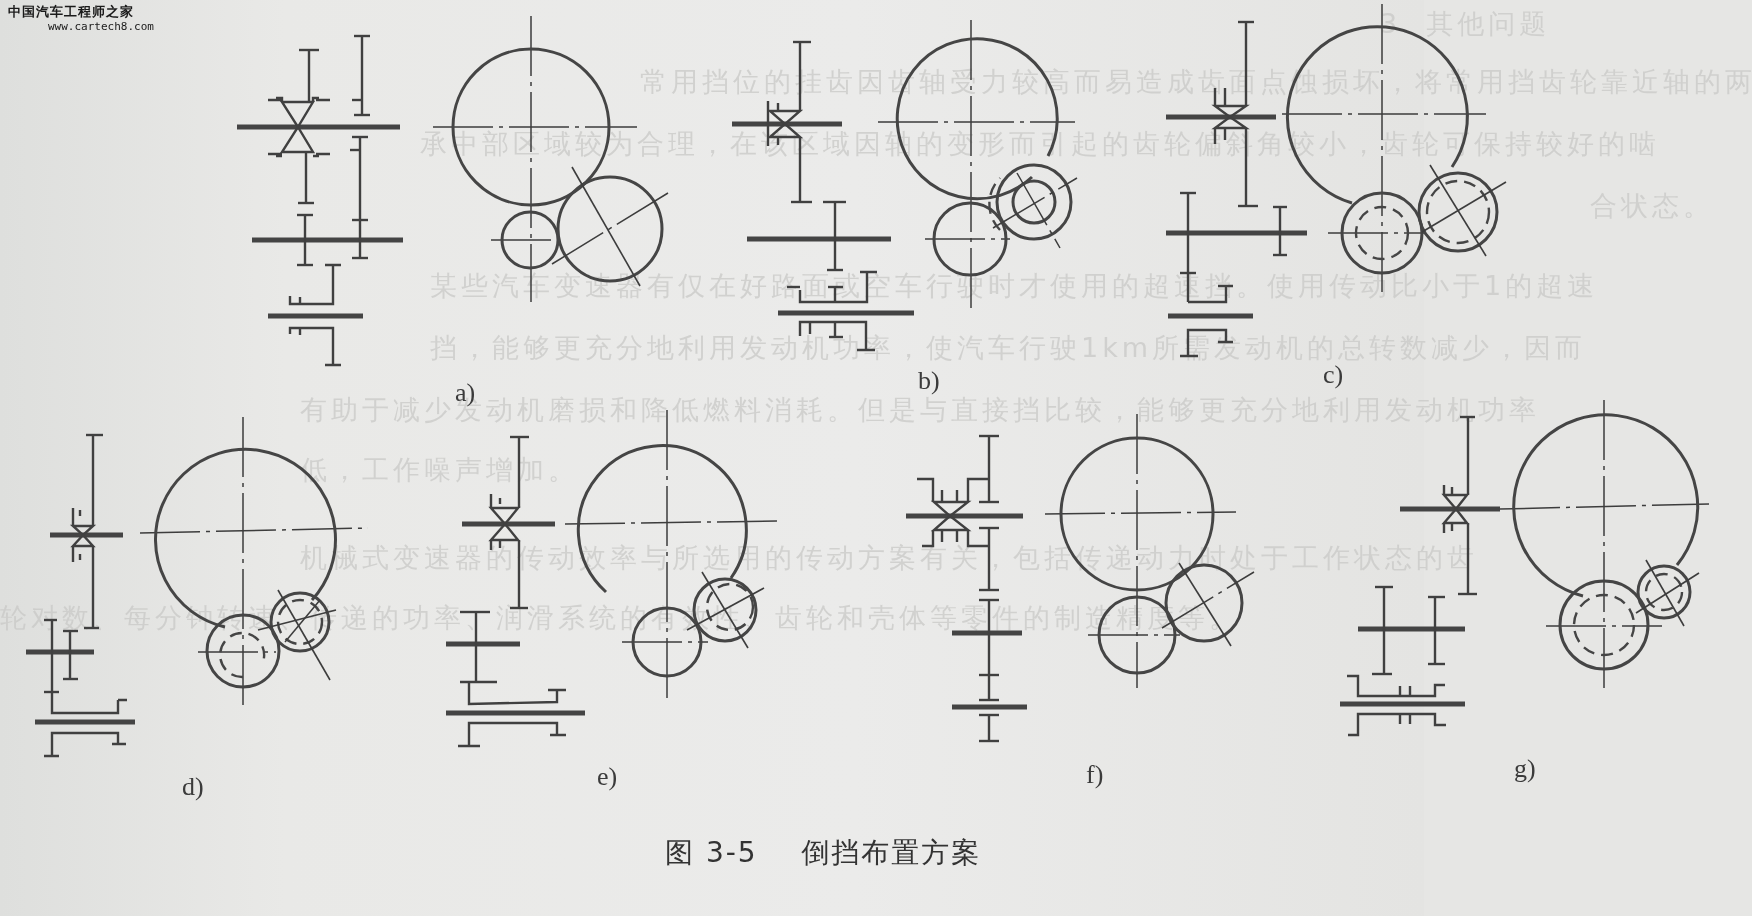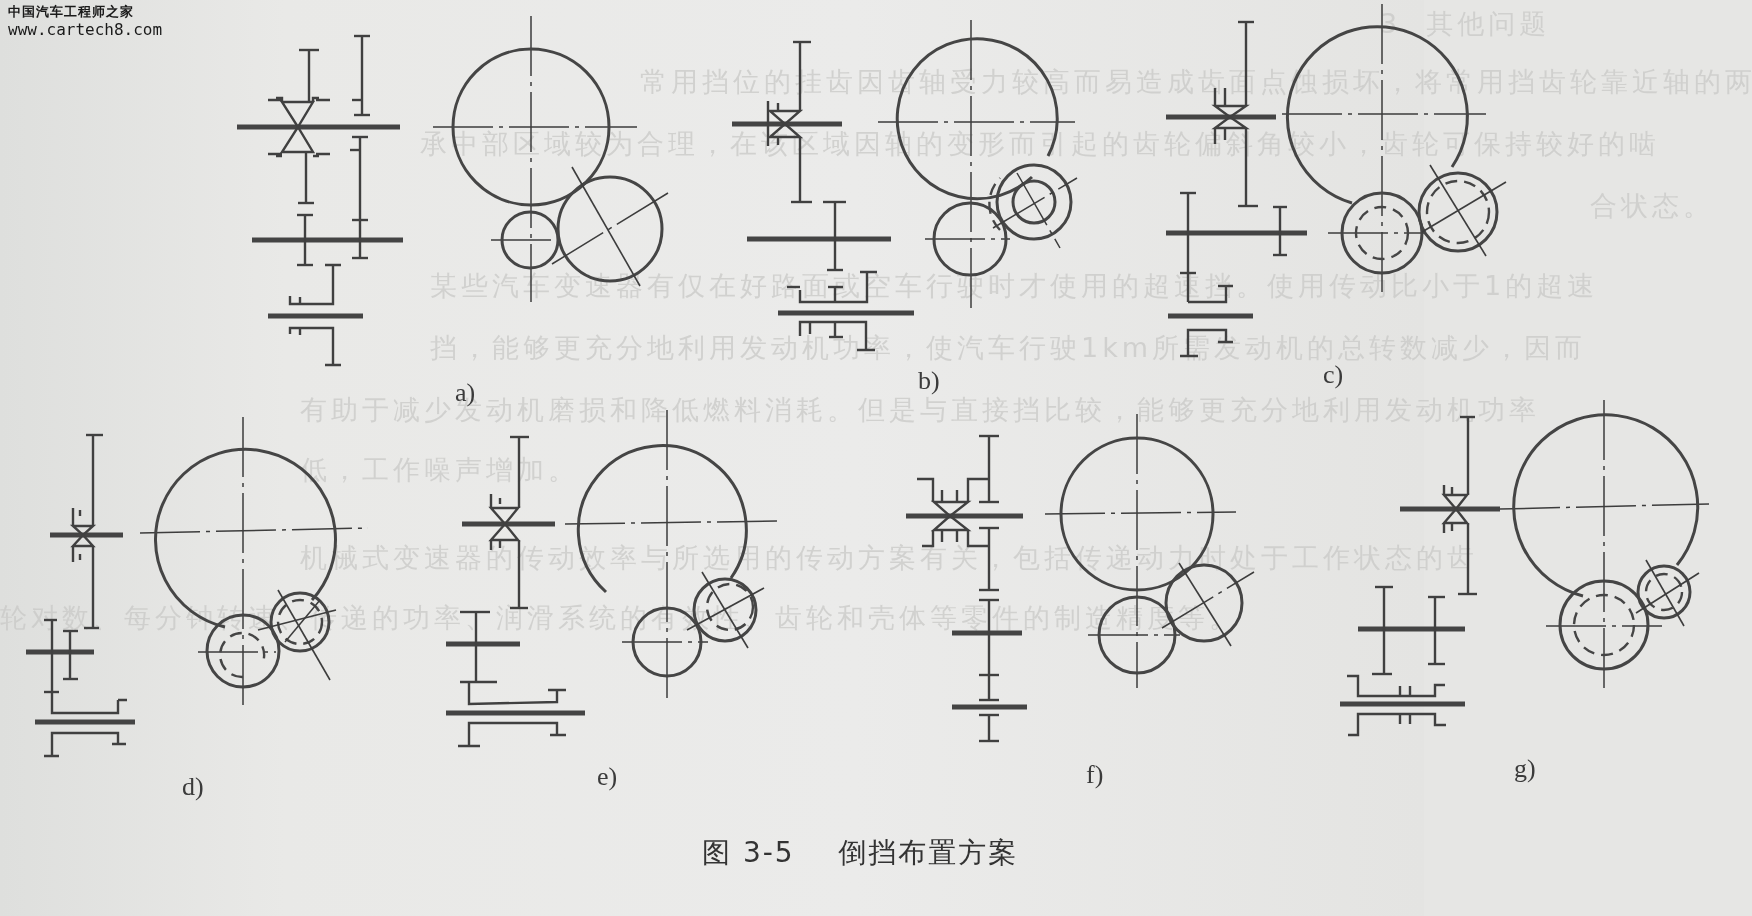--- a/index.html
+++ b/index.html
@@ -1,24 +1,24 @@
 <!DOCTYPE html>
 <html><head>
 <meta charset="utf-8">
 <style>
   html,body{margin:0;padding:0;}
   body{width:1752px;height:916px;background:#e6e6e4;position:relative;overflow:hidden;font-family:"DejaVu Serif",serif;}
   #page{position:absolute;left:0;top:0;width:1424px;height:916px;background:linear-gradient(90deg,#dedfdd 0%,#e9e9e7 20%,#ebebea 60%,#e4e4e2 100%);}
   .watermark{position:absolute;left:8px;top:4px;line-height:1.2;color:#1a1a1a;}
   .wm-cn{font-family:"DejaVu Sans",sans-serif;font-size:13px;font-weight:bold;letter-spacing:1px;}
-  .wm-url{font-family:"DejaVu Sans Mono",monospace;font-size:16px;}
+  .wm-url{font-family:"DejaVu Sans Mono",monospace;font-size:11px;margin-left:40px;}
   .bleed{position:absolute;color:#c9c9c7;font-family:"DejaVu Sans",sans-serif;font-size:27px;letter-spacing:4px;white-space:nowrap;opacity:.75;}
   svg#drawing{position:absolute;left:0;top:0;}
   .sublabel{position:absolute;font-family:"Liberation Serif",serif;font-size:26px;color:#3b3b3b;}
-  .caption{position:absolute;left:702px;top:834px;font-family:"DejaVu Sans",sans-serif;font-size:28px;color:#333;letter-spacing:2px;white-space:pre;}
+  .caption{position:absolute;left:665px;top:834px;font-family:"DejaVu Sans",sans-serif;font-size:28px;color:#333;letter-spacing:2px;white-space:pre;}
   .thin{stroke:#3d3d3d;stroke-width:1.6;fill:none;}
   .thick{stroke:#444;stroke-width:5;fill:none;stroke-linecap:butt;}
   .med{stroke:#404040;stroke-width:2.4;fill:none;}
   .gear{stroke:#454545;stroke-width:3;fill:none;}
   .dash{stroke:#454545;stroke-width:2.4;fill:none;stroke-dasharray:12 7;}
   .center{stroke:#3d3d3d;stroke-width:1.5;fill:none;stroke-dasharray:60 6 4 6;}
 </style>
 </head>
 <body>
 

